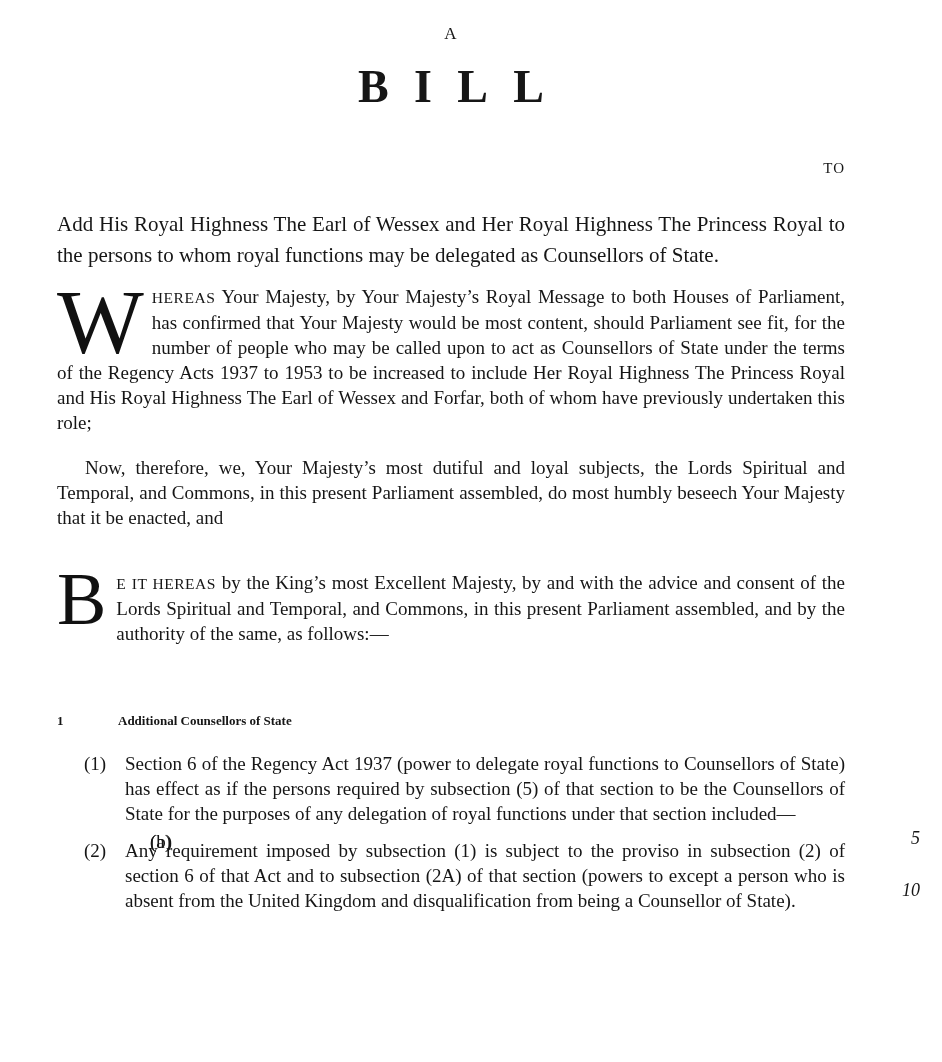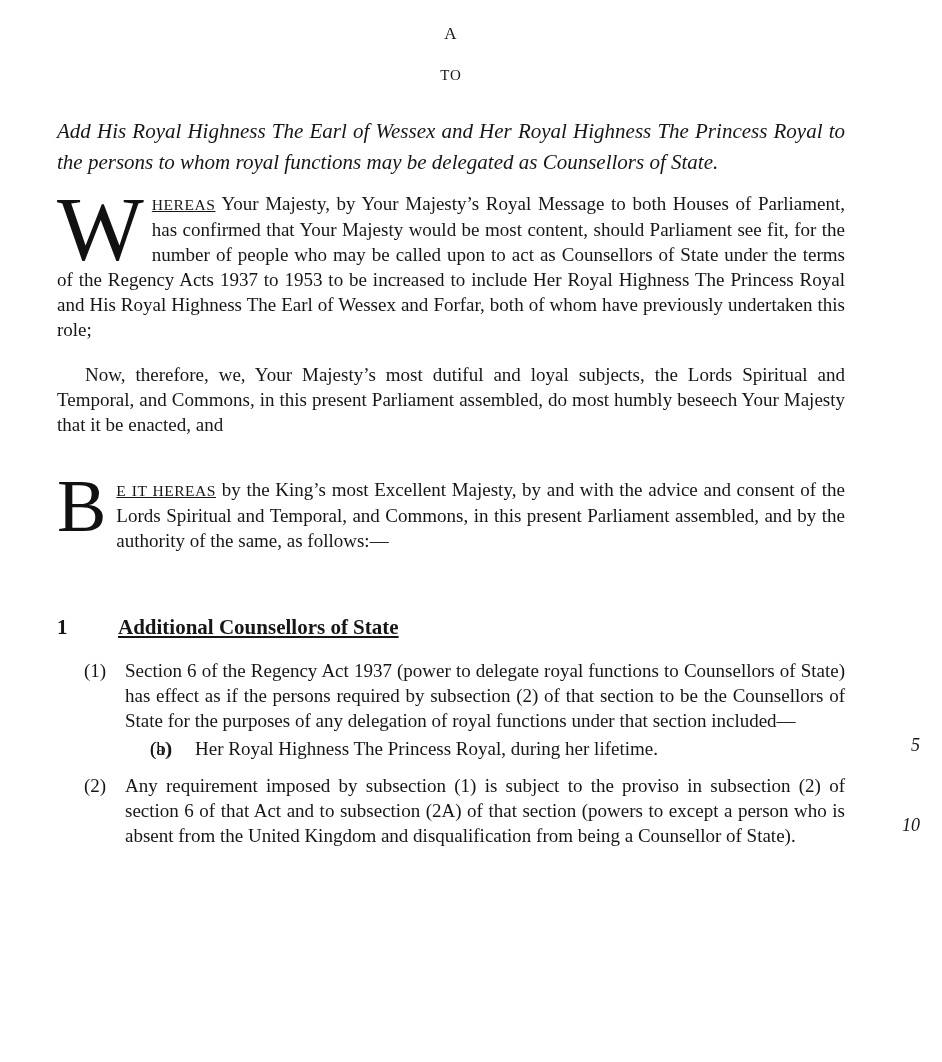--- a/index.html
+++ b/index.html
@@ -25,50 +25,48 @@
   .doc-bill {
     margin-top: 22px;
     text-align: center;
     font-weight: bold;
     font-size: 46px;
     line-height: 46px;
     letter-spacing: 0.55em;
     text-indent: 0.55em;
   }
   .doc-to {
-    margin-top: 26px;
-    text-align: center;
+    margin-top: 51px;
+    text-align: right;
     font-size: 15px;
     line-height: 15px;
     letter-spacing: 1px;
   }
 
   
   .long-title {
     margin-top: 33px;
     font-size: 21px;
     line-height: 31px;
     text-align: justify;
-    font-style: italic;
   }
 
   
   .bodytext {
     font-size: 19px;
     line-height: 25px;
     text-align: justify;
   }
   .preamble   { margin-top: 13px; }
   .resolution { margin-top: 20px; text-indent: 28px; }
   .enacting   { margin-top: 40px; }
 
   .smallcaps {
     font-size: 0.82em;
     letter-spacing: 0.5px;
-    text-decoration: underline;
   }
 
   .dropcap {
     float: left;
     font-weight: normal;
     color: #111;
   }
   .dropcap-w {
     font-size: 92px;
     line-height: 72px;
@@ -78,24 +76,23 @@
   .dropcap-b {
     font-size: 74px;
     line-height: 52px;
     height: 50px;
     margin: 3px 10px 0 0;
   }
 
   
   .section-heading {
     margin-top: 62px;
-    font-size: 21px;
+    font-size: 13px;
     line-height: 25px;
     font-weight: bold;
-    text-decoration: underline;
   }
   .sec-num { display: inline-block; width: 61px; }
 
   .clause {
     position: relative;
     margin-left: 68px;
     font-size: 19px;
     line-height: 25px;
     text-align: justify;
   }
@@ -131,20 +128,21 @@
   .clause-1 .line-num { top: 75px; }
   .clause-2 .line-num { top: 40px; }
 </style>
 </head>
 <body>
 
 <div class="page">
 
   <div class="doc-a">A</div>
 
+  <div class="doc-bill">BILL</div>
 
   <div class="doc-to">TO</div>
 
   <p class="long-title">Add His Royal Highness The Earl of Wessex and Her Royal Highness The Princess Royal to the persons to whom royal functions may be delegated as Counsellors of State.</p>
 
   <p class="bodytext preamble">
     <span class="dropcap dropcap-w">W</span>
     <span class="smallcaps">HEREAS</span>
     <span>Your Majesty, by Your Majesty’s Royal Message to both Houses of Parliament, has confirmed that Your Majesty would be most content, should Parliament see fit, for the number of people who may be called upon to act as Counsellors of State under the terms of the Regency Acts 1937 to 1953 to be increased to include Her Royal Highness The Princess Royal and His Royal Highness The Earl of Wessex and Forfar, both of whom have previously undertaken this role;</span>
   </p>
@@ -156,29 +154,28 @@
     <span class="smallcaps">E IT HEREAS</span>
     <span>by the King’s most Excellent Majesty, by and with the advice and consent of the Lords Spiritual and Temporal, and Commons, in this present Parliament assembled, and by the authority of the same, as follows:—</span>
   </p>
 
   <div class="section-heading">
     <span class="sec-num">1</span><span>Additional Counsellors of State</span>
   </div>
 
   <div class="clause clause-1">
     <span class="clause-marker">(1)</span>
-    <span>Section 6 of the Regency Act 1937 (power to delegate royal functions to Counsellors of State) has effect as if the persons required by subsection (2) of that section to be the Counsellors of State for the purposes of any delegation of royal functions under that section included—</span>
+    <span>Section 6 of the Regency Act 1937 (power to delegate royal functions to Counsellors of State) has effect as if the persons required by subsection (5) of that section to be the Counsellors of State for the purposes of any delegation of royal functions under that section included—</span>
     <span class="line-num">5</span>
 
     <div class="sub-para">
       <span class="sub-para-marker">(a)</span>
     </div>
     <div class="sub-para">
       <span class="sub-para-marker">(b)</span>
-      <span>Her Royal Highness The Princess Royal, during her lifetime.</span>
     </div>
   </div>
 
   <div class="clause clause-2">
     <span class="clause-marker">(2)</span>
     <span>Any requirement imposed by subsection (1) is subject to the proviso in subsection (2) of section 6 of that Act and to subsection (2A) of that section (powers to except a person who is absent from the United Kingdom and disqualification from being a Counsellor of State).</span>
     <span class="line-num">10</span>
   </div>
 
 </div>

